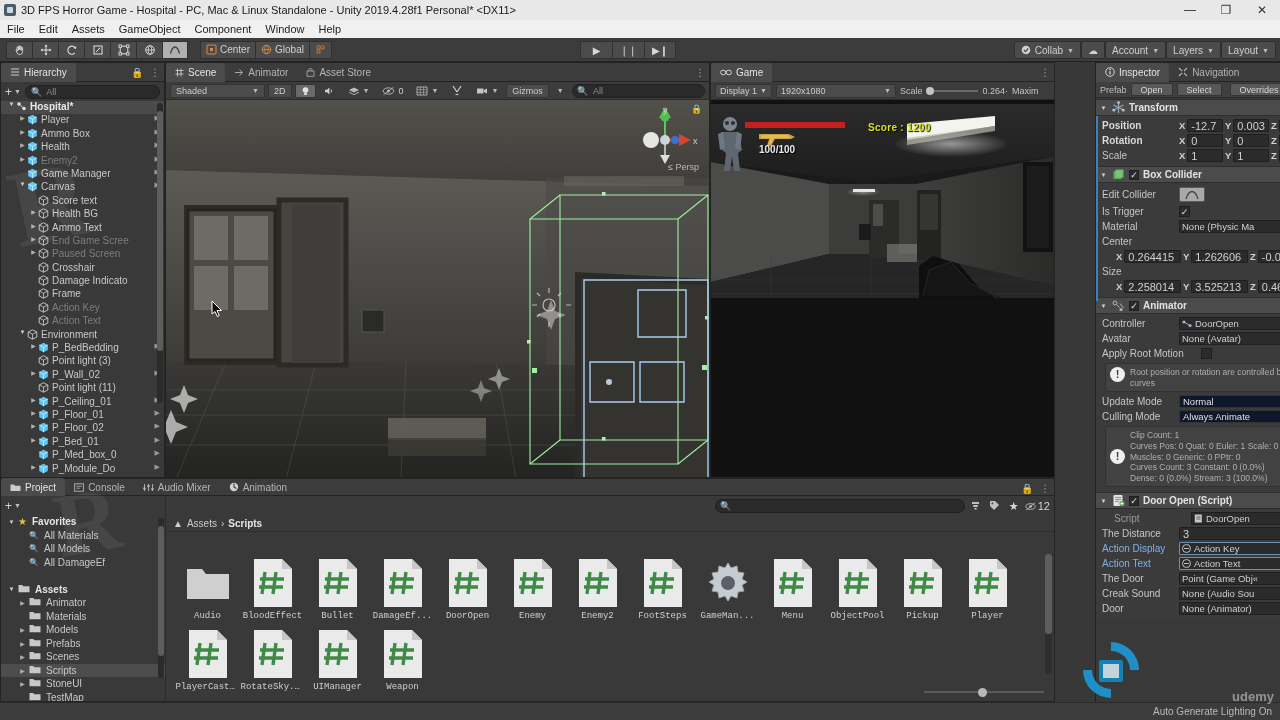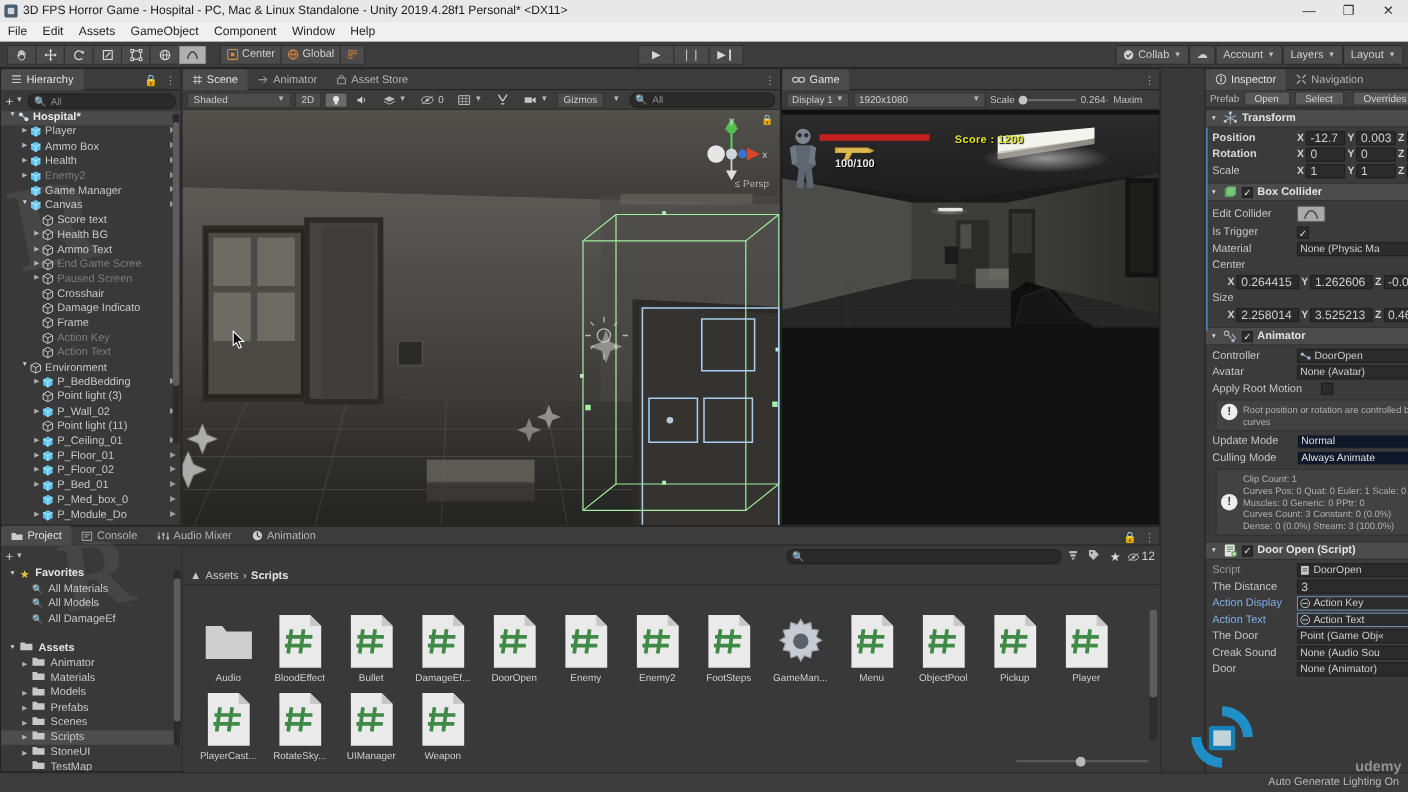--- a/index.html
+++ b/index.html
@@ -141,21 +141,21 @@
   .helpbox { background:#424242; border:1px solid #323232; border-radius:2px; margin:2px 3px;
     padding:3px 4px; display:flex; gap:5px; align-items:flex-start; font-size:8.5px; color:#b0b0b0;
     line-height:1.25;}
   .warnicon { width:15px;height:15px;border-radius:50%; background:#efefef; color:#3c3c3c;
     display:flex;align-items:center;justify-content:center; font-weight:bold; font-size:11px; flex:none;}
   .dropdown { height:13px; background:#0f172a; border:1px solid #343434; display:flex; align-items:center;
     padding:0 3px; color:#e0e0e0; font-size:9.5px; flex:1; border-radius:2px;}
   .dropdown .caret{margin-left:auto;}
   .editcollider { width:26px;height:15px;background:#a9a9a9;border:1px solid #5a5a5a;border-radius:2px;
     display:flex;align-items:center;justify-content:center;}
-  .scriptlbl { color:#9a9a9a; }
+  .scriptlbl { color:#9a9a9a;margin-left:12px; }
   .bluelbl { color:#7fb0e8; }
   .accentbar { position:absolute; left:0; width:2px; background:#3e7fbf; }
 
   
   #project { left:0; top:478px; width:1055px; height:224px;}
   .proj-tabs { height:17px; background:#3c3c3c; display:flex; align-items:center;
     border-bottom:1px solid #232323; position:relative;}
   .pj-left { position:absolute; left:0; top:17px; width:165px; bottom:0; background:#393939;
     border-right:1px solid #2b2b2b;}
   .pj-right { position:absolute; left:166px; top:17px; right:0; bottom:0; background:#393939;}
@@ -169,21 +169,21 @@
   .pj-search { width:250px; height:14px; background:#2a2a2a; border:1px solid #212121; border-radius:7px;
     display:flex; align-items:center; padding:0 5px; gap:4px; color:#8a8a8a; font-size:9px;}
   .breadcrumb { height:16px; display:flex; align-items:center; gap:4px; padding:0 6px; font-size:10px;
     color:#cdcdcd; border-bottom:1px solid #2f2f2f;}
   .breadcrumb b{color:#e6e6e6;}
   .grid { position:absolute; left:0; top:56px; right:12px; bottom:18px; padding:6px 8px;
     display:flex; flex-wrap:wrap; align-content:flex-start; gap:0px;}
   .asset { width:65px; display:flex; flex-direction:column; align-items:center; gap:3px; margin-bottom:8px;}
   .asset-ico { width:44px; height:50px; display:flex; align-items:center; justify-content:center;}
   .asset-name { font-size:9px; color:#cfcfcf; max-width:64px; overflow:hidden; white-space:nowrap;
-    text-overflow:ellipsis; text-align:center;}
+    text-overflow:ellipsis; text-align:center;font-family:Liberation Mono, monospace;}
   .pj-scroll { position:absolute; right:2px; top:58px; width:7px; height:120px; background:#2d2d2d; border-radius:3px;}
   .pj-scroll i{position:absolute;left:0;top:0;width:7px;height:80px;background:#5d5d5d;border-radius:3px;display:block;}
   .zoomslider { position:absolute; right:10px; bottom:3px; width:120px; height:12px; display:flex;
     align-items:center;}
   .zs-track{flex:1;height:2px;background:#5a5a5a;}
   .zs-knob{width:9px;height:9px;border-radius:50%;background:#b8b8b8;margin-left:-4px;}
 
   
   .statusbar { position:absolute; left:0; top:702px; width:1280px; height:18px; background:#3c3c3c;
     border-top:1px solid #2a2a2a; display:flex; align-items:center; font-size:10px; color:#b9b9b9;}

